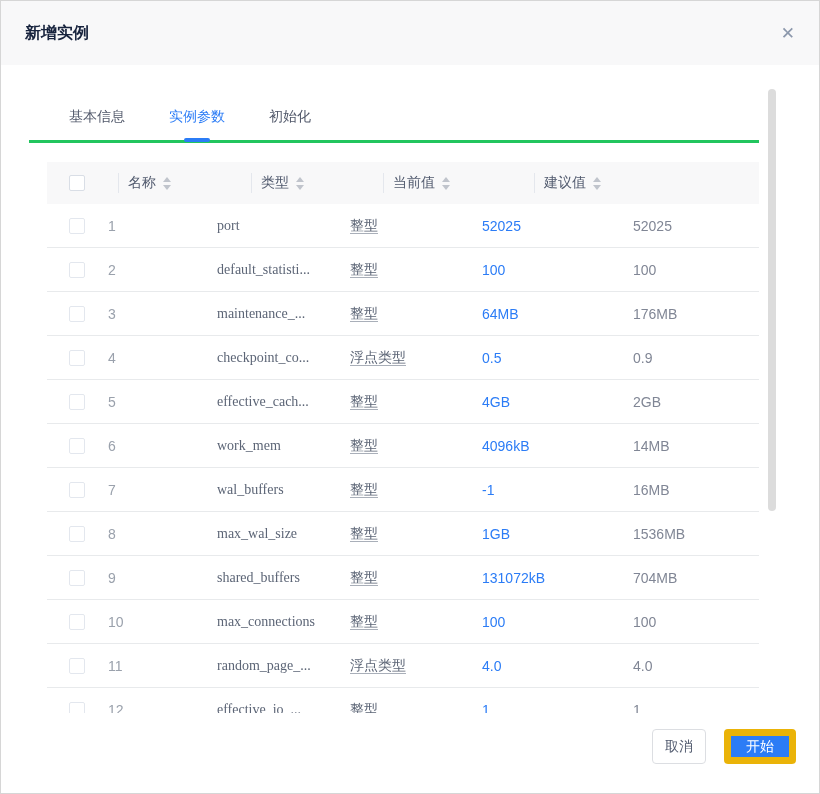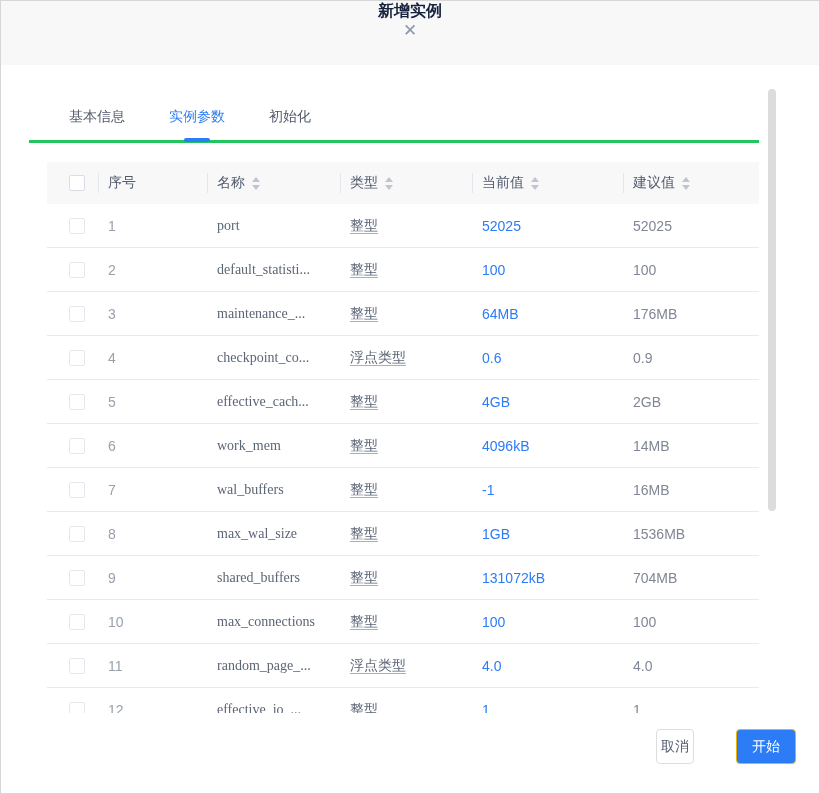--- a/index.html
+++ b/index.html
@@ -2,21 +2,21 @@
 <html><head>
 <meta charset="utf-8">
 <style>
   * { margin:0; padding:0; box-sizing:border-box; }
   html,body { width:820px; height:794px; background:#fff; font-family:"Liberation Sans","DejaVu Sans",sans-serif; }
   .dialog { width:820px; height:794px; background:#fff; border:1px solid #d6d6d6;
             box-shadow:0 3px 6px rgba(0,0,0,.18); position:relative; overflow:hidden; }
 
   
   .title-bar { height:64px; background:#f8f8f9; display:flex; align-items:center;
-               padding:0 24px;flex-direction:column; }
+               justify-content:space-between; padding:0 24px; }
   .title { font-size:16px; font-weight:600; color:#17233d; }
   .close { font-size:17px; color:#8c98ac; cursor:pointer; line-height:1; }
 
   
   .body { height:648px; overflow:hidden; background:#fff; }
 
   
   .tabs { margin:34px 60px 0 28px; padding-left:40px; border-bottom:3px solid #22c55e;
           display:flex; gap:44px; }
   .tab { padding:9px 0 14px; font-size:14px; color:#51586a; position:relative; cursor:pointer; }
@@ -59,22 +59,22 @@
 
   
   .scroll-thumb { position:absolute; left:767px; top:88px; width:8px; height:422px;
                   background:#dcdcdc; border-radius:4px; }
 
   
   .footer { height:82px; display:flex; justify-content:flex-end; align-items:flex-start;
             gap:18px; padding:16px 23px 0; background:#fff; }
   .btn { height:35px; border-radius:4px; font-size:14px; cursor:pointer;
          font-family:"Liberation Sans","DejaVu Sans",sans-serif; }
-  .btn-cancel { padding:0 4px; background:#fff; border:1px solid #dcdee2; color:#515a6e; }
-  .btn-start  { padding:0 15px; background:#2b7cf6; border:1px solid #eab308; color:#fff;margin-left:24px; }
+  .btn-cancel { padding:0 12px; background:#fff; border:1px solid #dcdee2; color:#515a6e; }
+  .btn-start  { padding:0 15px; background:#2b7cf6; border:7px solid #eab308; color:#fff; }
 </style>
 </head>
 <body>
 
 <div class="dialog">
 
   <div class="title-bar">
     <span class="title">新增实例</span>
     <span class="close">✕</span>
   </div>
@@ -92,23 +92,20 @@
       <div class="tab">
         <span>初始化</span>
       </div>
     </div>
 
     <div class="table">
       <div class="thead">
         <div class="th col-check">
           <span class="cbx"></span>
         </div>
-        <div class="th col-num">
-          <span>序号</span>
-        </div>
         <div class="th col-name">
           <span>名称</span>
           <span class="carets">
             <i class="caret-up"></i>
             <i class="caret-down"></i>
           </span>
         </div>
         <div class="th col-type">
           <span>类型</span>
           <span class="carets">
@@ -165,21 +162,21 @@
     <div class="td col-suggest"><span class="suggest-text">176MB</span></div>
   </div>
 
   <div class="tr">
     <div class="td col-check">
       <span class="cbx"></span>
     </div>
     <div class="td col-num"><span class="idx-text">4</span></div>
     <div class="td col-name"><span class="name-text">checkpoint_co...</span></div>
     <div class="td col-type"><span class="type-link">浮点类型</span></div>
-    <div class="td col-current"><span class="current-link">0.6</span></div>
+    <div class="td col-current"><span class="current-link">0.5</span></div>
     <div class="td col-suggest"><span class="suggest-text">0.9</span></div>
   </div>
 
   <div class="tr">
     <div class="td col-check">
       <span class="cbx"></span>
     </div>
     <div class="td col-num"><span class="idx-text">5</span></div>
     <div class="td col-name"><span class="name-text">effective_cach...</span></div>
     <div class="td col-type"><span class="type-link">整型</span></div>

